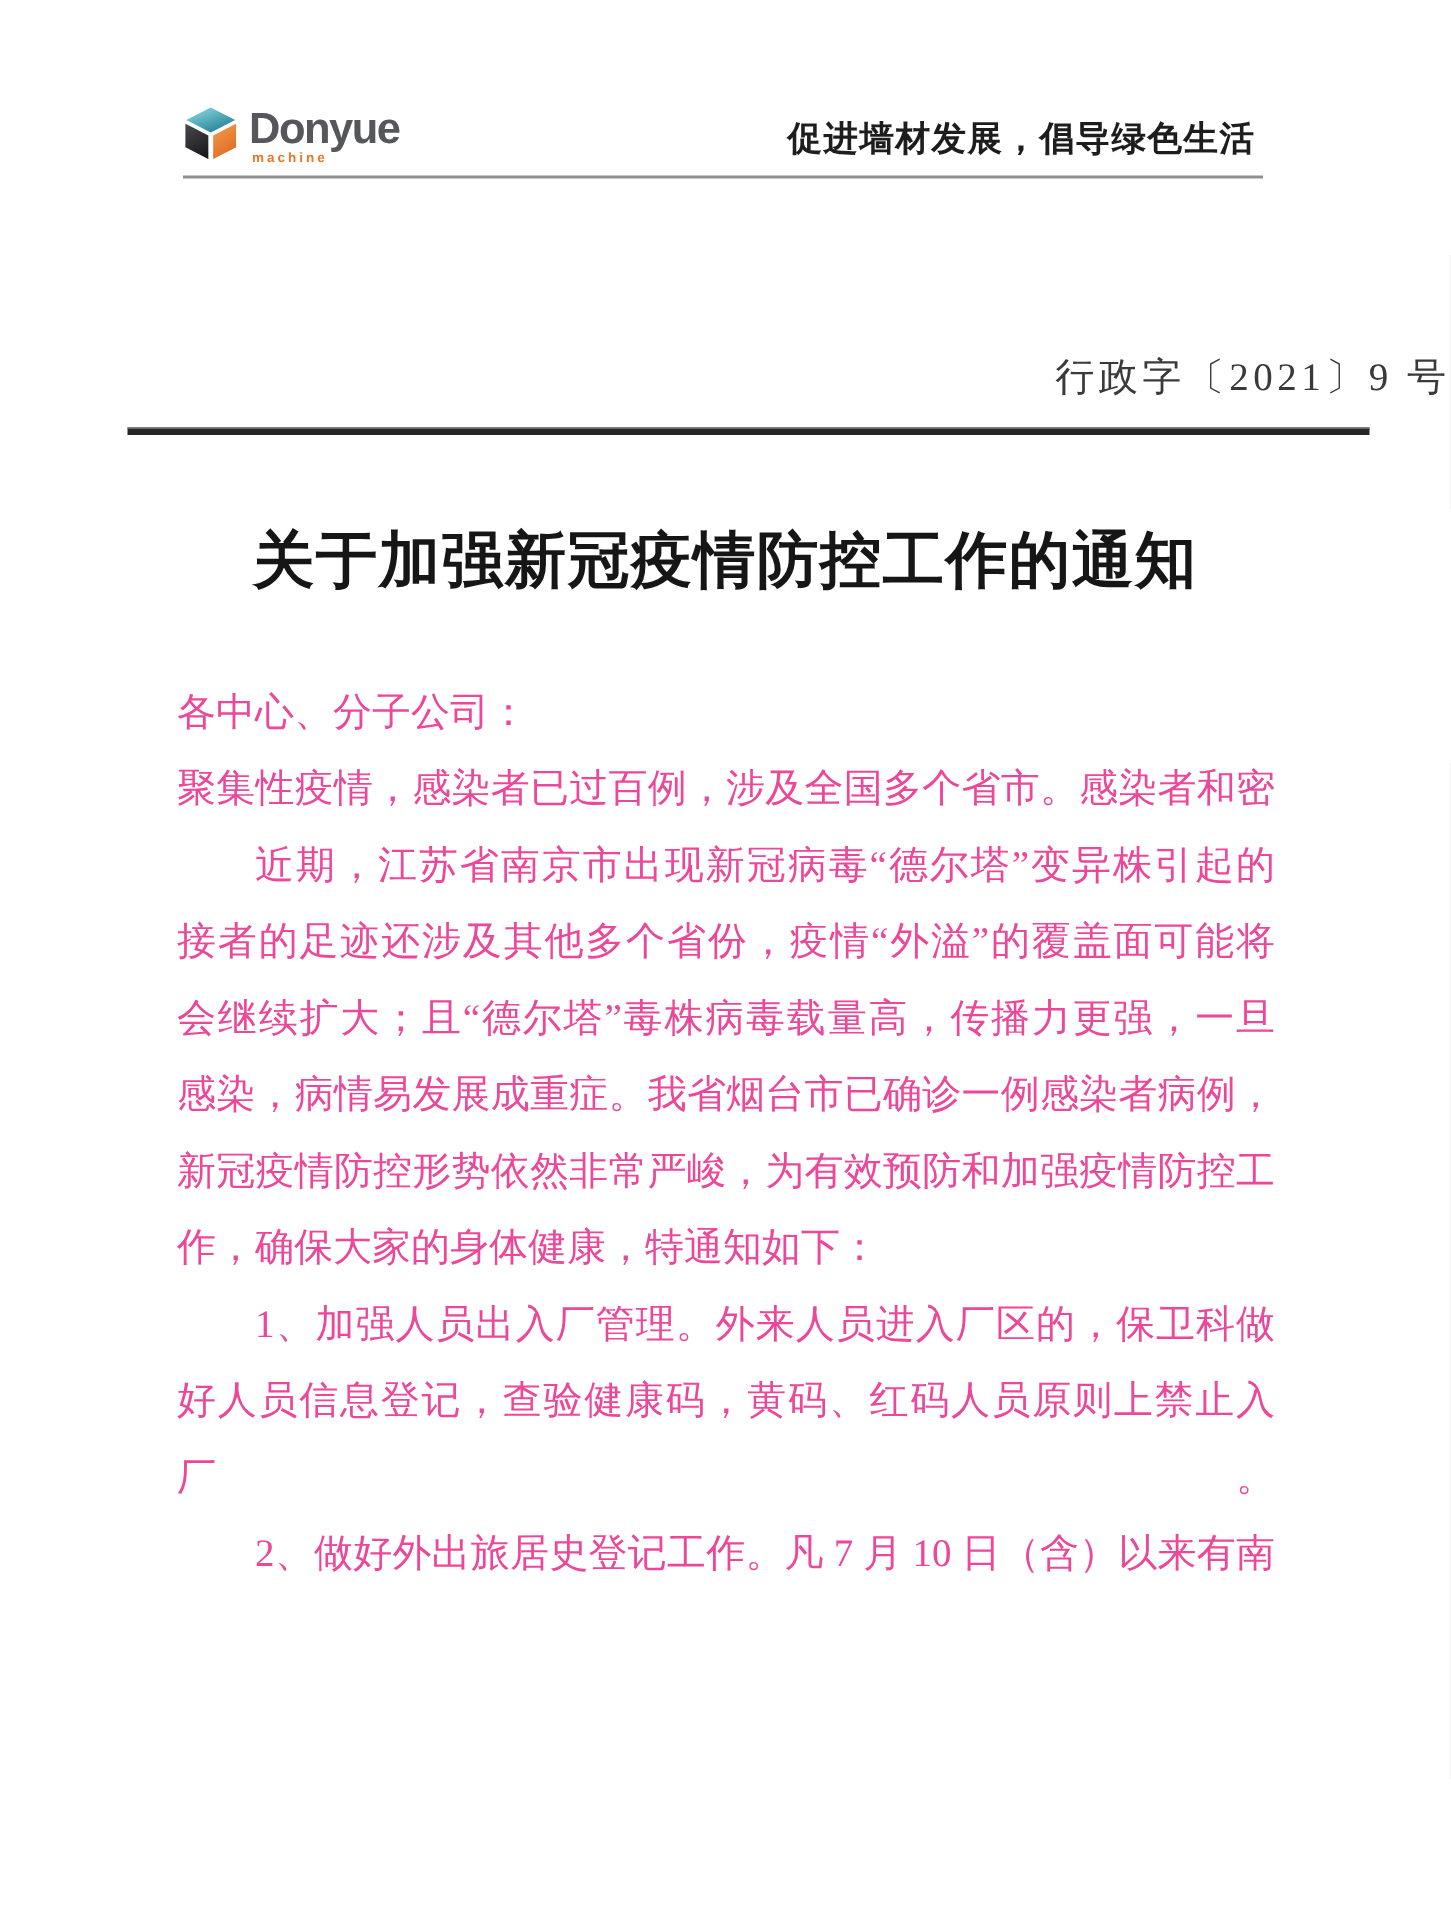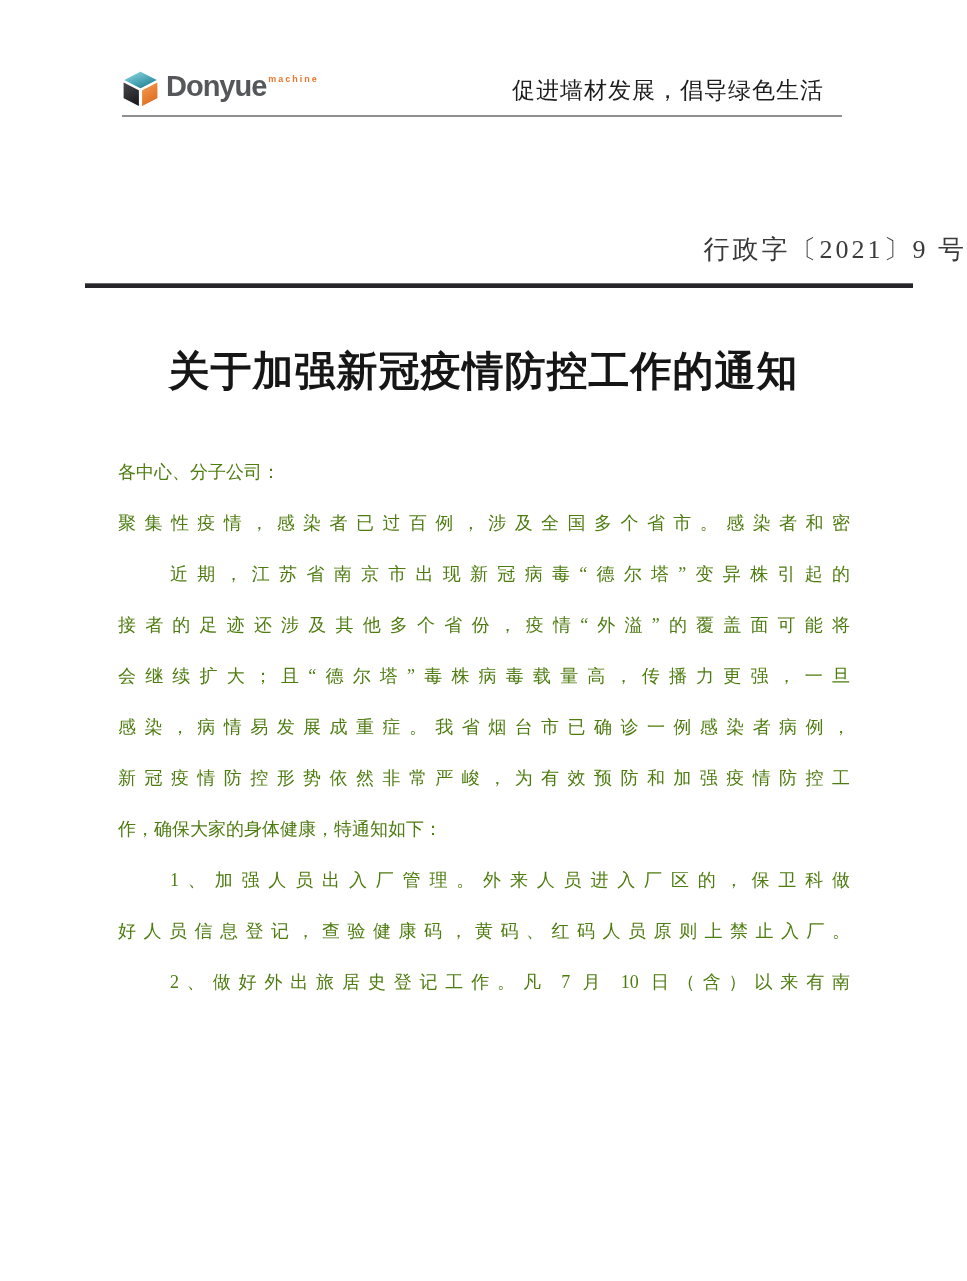--- a/index.html
+++ b/index.html
@@ -18,45 +18,45 @@
   
   .header {
     margin: 0 125px 0 122px;
     padding-top: 70px;
     display: flex;
     justify-content: space-between;
     align-items: flex-end;
   }
   .brand { display: flex; align-items: flex-start; gap: 7px; }
   .brand .cube { width: 37px; height: 38px; flex: 0 0 auto; }
-  .brand-text { display: flex; flex-direction: row; margin-top: 3px; }
+  .brand-text { display: flex; flex-direction: column; margin-top: 3px; }
   .brand-name {
     font-family: "Liberation Sans", "DejaVu Sans", sans-serif;
     font-weight: bold;
     font-size: 29px;
     line-height: 26px;
     letter-spacing: -1px;
     color: #56575b;
   }
   .brand-sub {
     font-family: "Liberation Sans", "DejaVu Sans", sans-serif;
     font-weight: bold;
     font-size: 9px;
     letter-spacing: 2px;
     color: #e8772a;
     margin-top: 1px;
     padding-left: 2px;
   }
   .slogan {
     font-family: "Liberation Sans", "DejaVu Sans", sans-serif;
-    font-weight: normal;
+    font-weight: bold;
     font-size: 23px;
     color: #1d1d1d;
     padding-bottom: 2px;
-    margin-right: 18px;
+    margin-right: 5px;
     letter-spacing: 1px;
   }
   .header-rule {
     border: none;
     border-top: 2px solid #8f8f8f;
     margin: 7px 125px 0 122px;
   }
 
   
   .doc-title {
@@ -88,23 +88,23 @@
     font-size: 41px;
     line-height: 51px;
     font-weight: bold;
     color: #161616;
     letter-spacing: 1px;
   }
 
   
   .body-text {
     margin: 50px 117px 0 118px;
-    font-size: 18px;
+    font-size: 26px;
     line-height: 51px;
-    color: #4d7c0f;
+    color: #ec4899;
   }
   .line { white-space: nowrap; }
   .line.just {
     white-space: normal;
     text-align: justify;
     text-align-last: justify;
     text-justify: inter-character;
   }
   .line.indent { padding-left: 52px; }
 </style>

